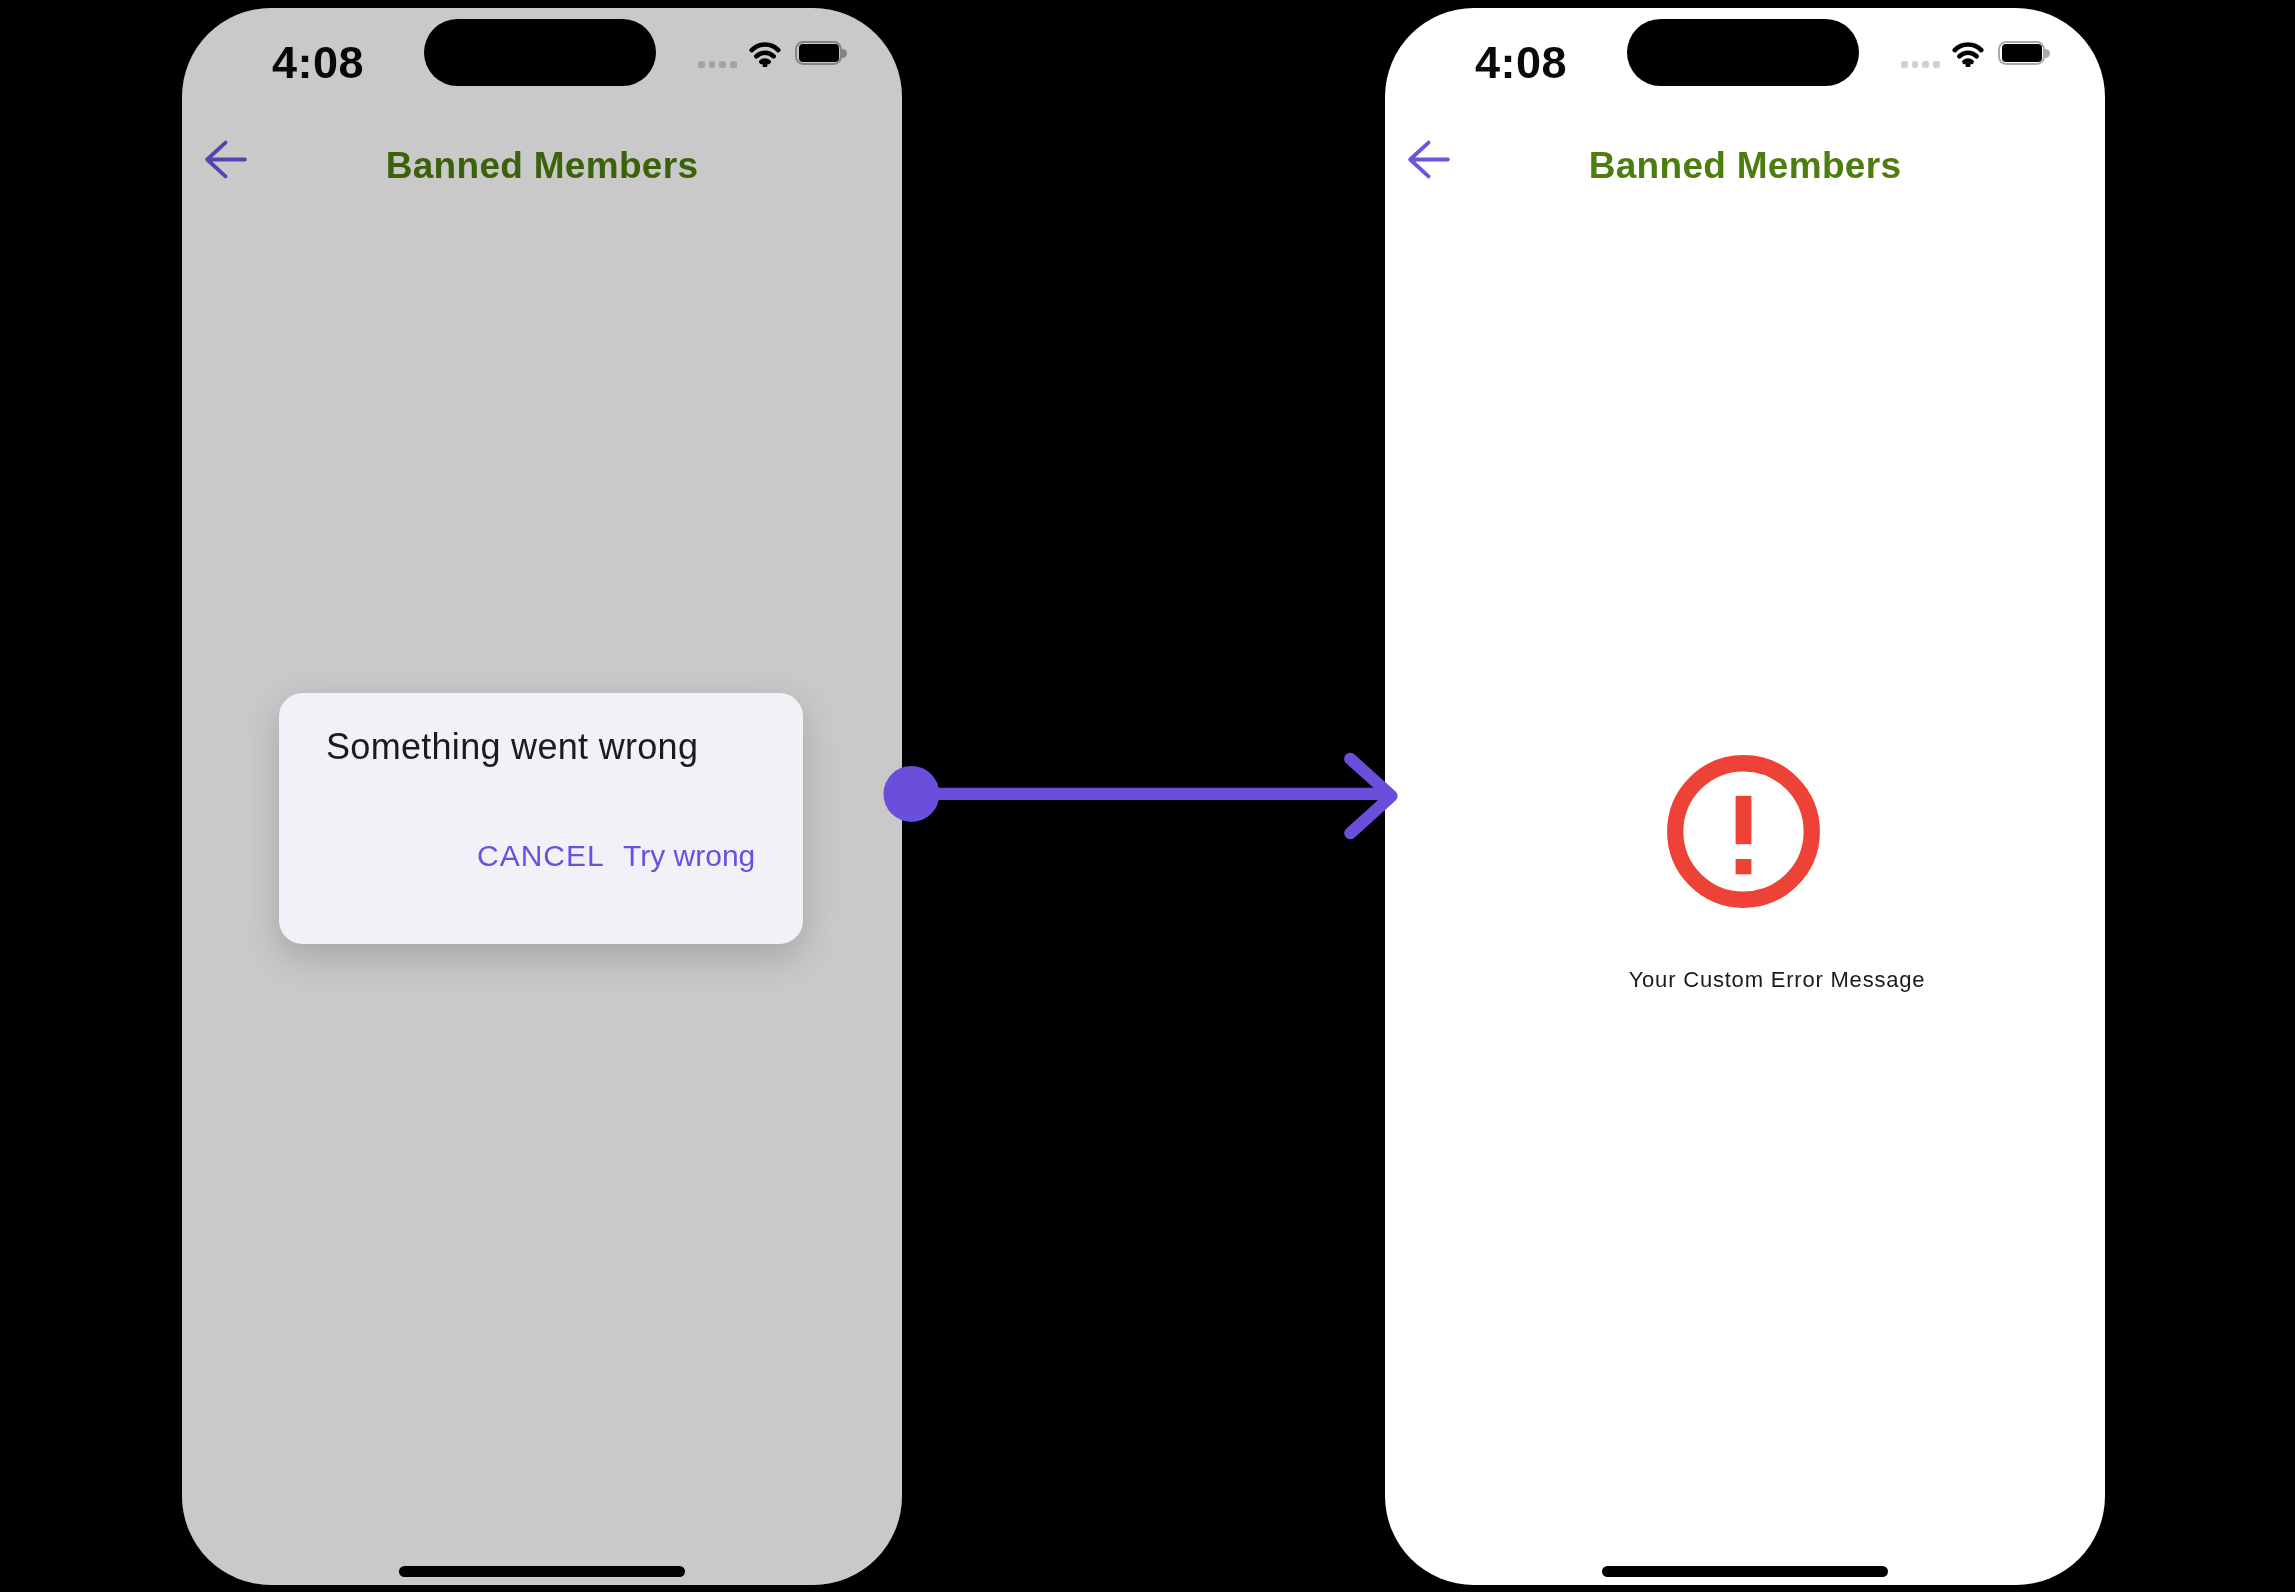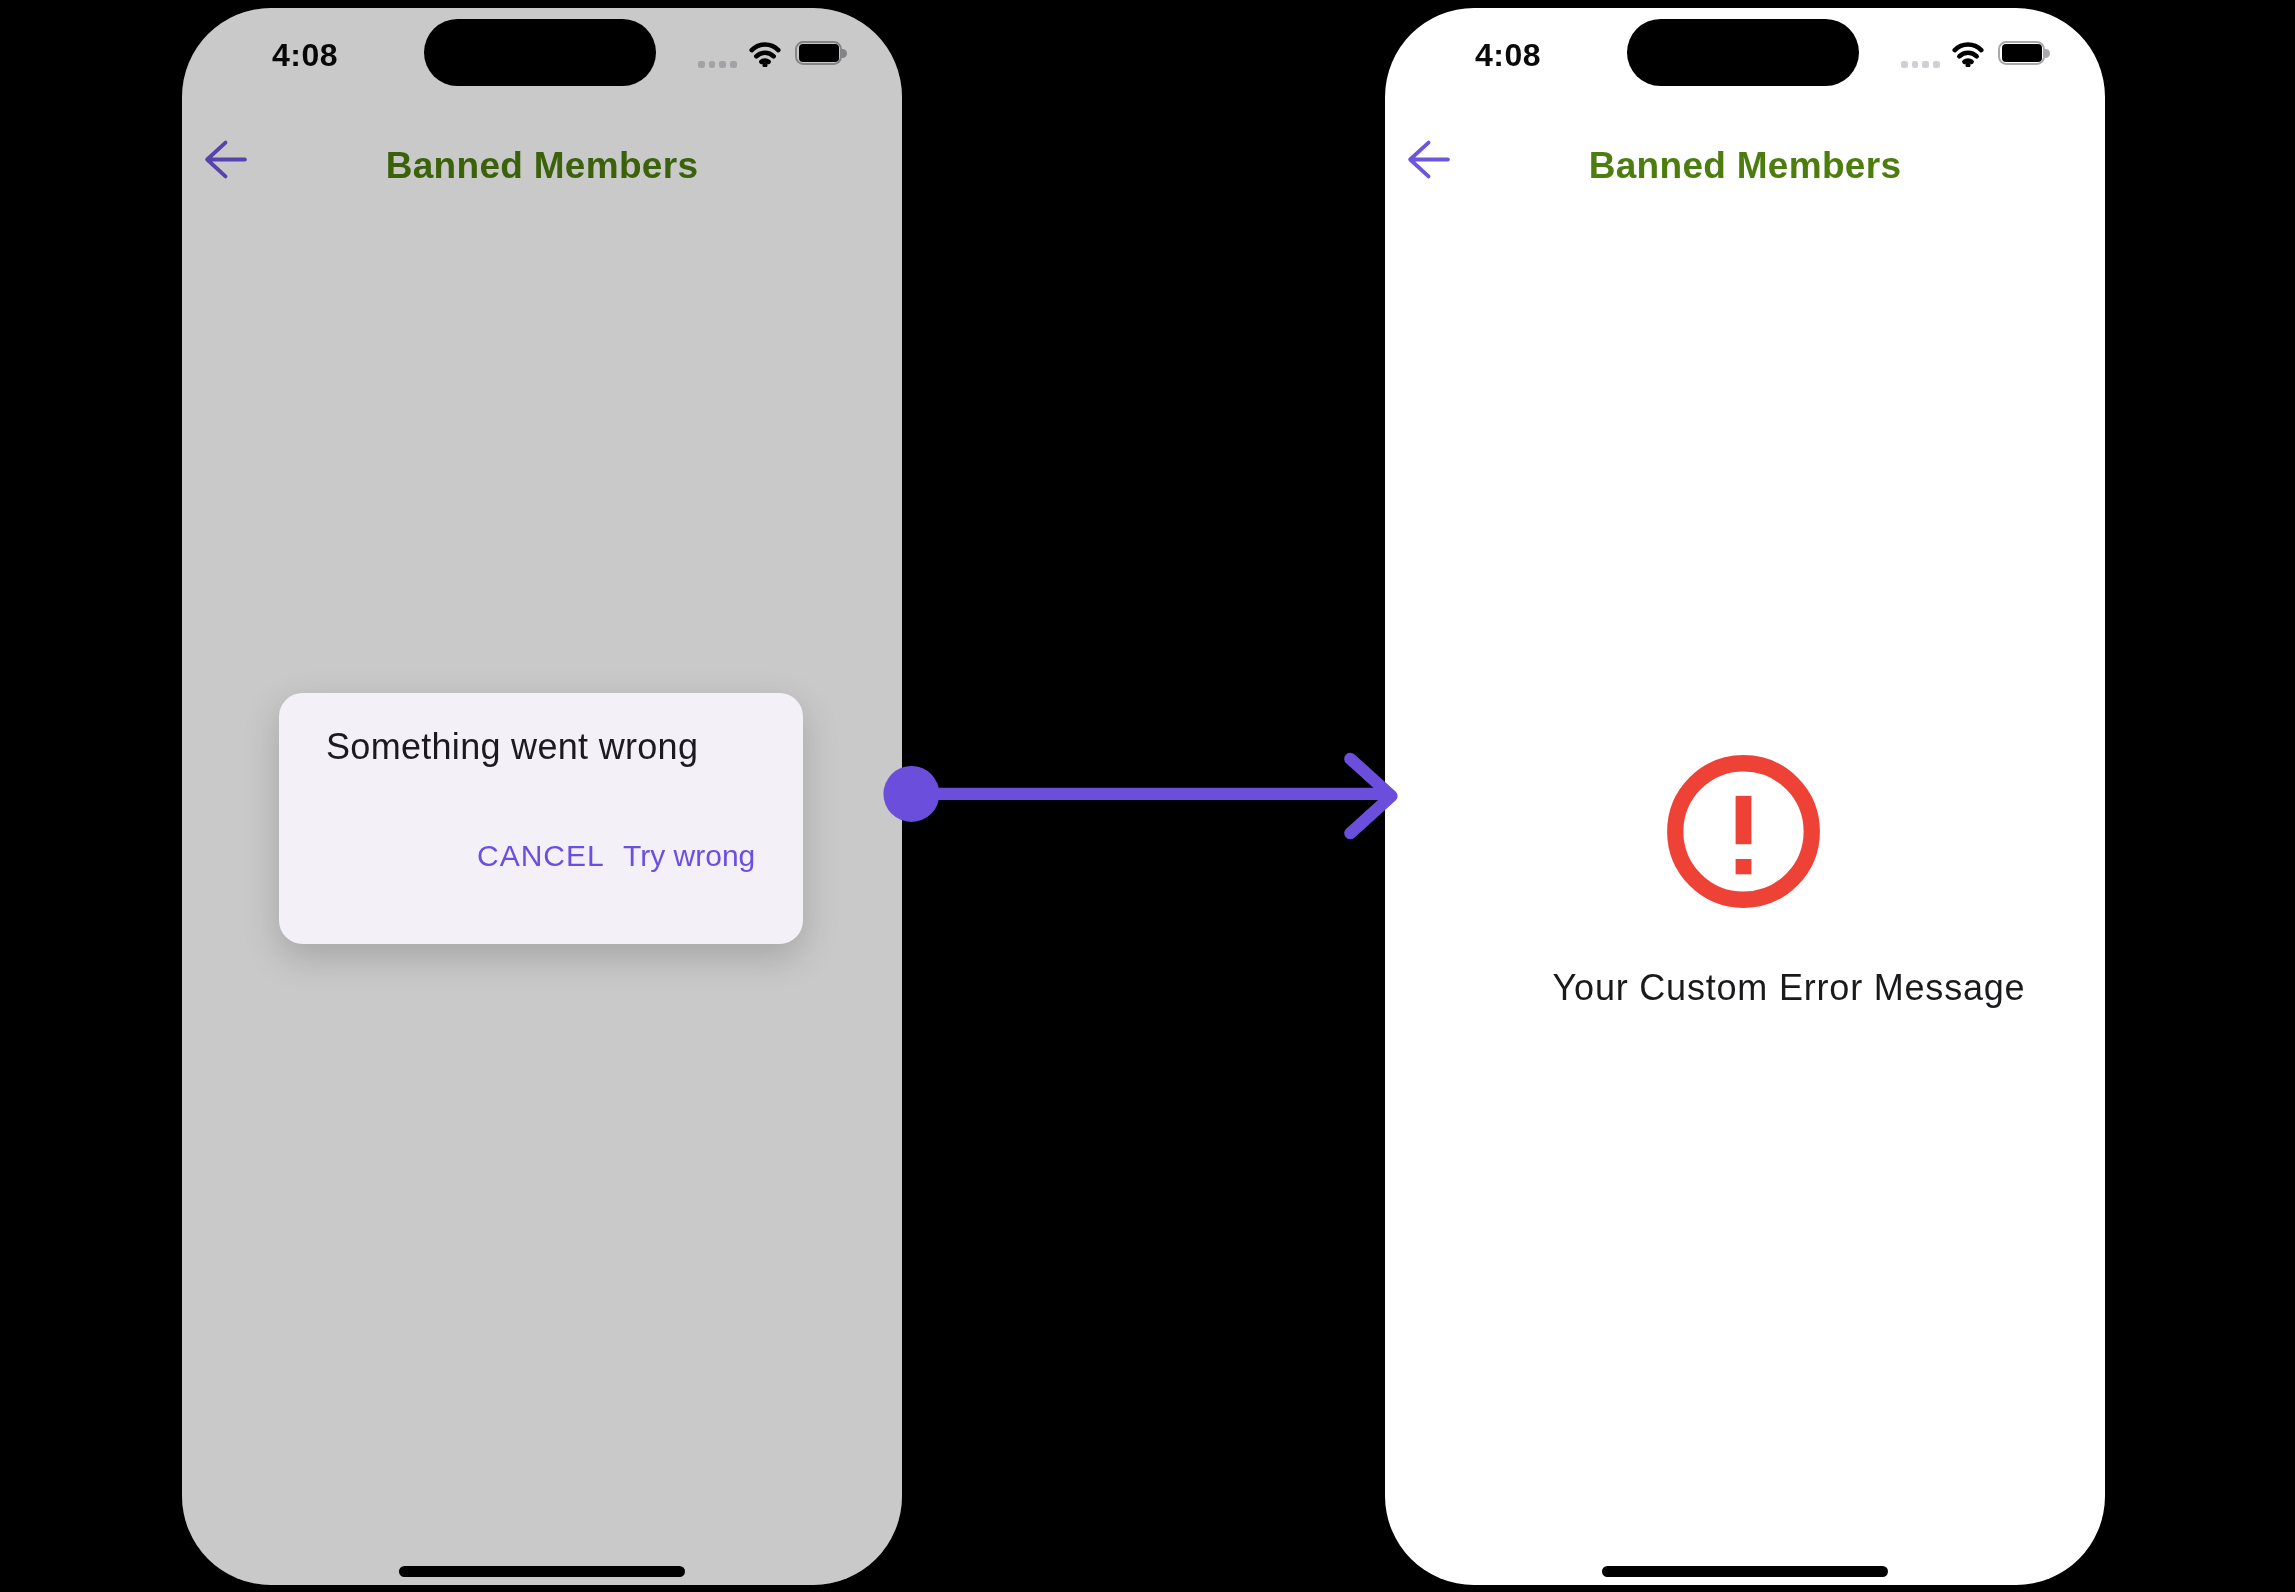--- a/index.html
+++ b/index.html
@@ -3,21 +3,21 @@
 <meta charset="utf-8">
 <style>
   html,body{margin:0;padding:0;background:#000;}
   body{width:2295px;height:1593px;position:relative;font-family:"Liberation Sans",sans-serif;overflow:hidden;}
 
   .phone{position:absolute;top:7.7px;width:720px;height:1577px;border-radius:89px;background:#fff;overflow:hidden;}
   #left-phone{left:182px;}
   #right-phone{left:1385px;width:720px;}
 
   
-  .time{position:absolute;left:90px;top:29px;font-size:32px;font-weight:700;color:#0a0a0a;letter-spacing:0.5px;}
+  .time{position:absolute;left:90px;top:29px;font-size:45px;font-weight:700;color:#0a0a0a;letter-spacing:0.5px;}
   .island{position:absolute;left:242px;top:11.7px;width:232px;height:67px;border-radius:34px;background:#000;}
   .sb-icons{position:absolute;left:516px;top:31px;width:168px;height:41px;}
   .dots{position:absolute;left:0;top:22.5px;display:flex;gap:4.1px;}
   .dots span{width:6.6px;height:6.6px;border-radius:2.3px;background:#cfcfd4;}
   .wifi{position:absolute;left:51px;top:3.1px;}
   .battery{position:absolute;left:97px;top:2px;width:47px;height:24.5px;border:2.6px solid #a8a8ad;border-radius:8.2px;box-sizing:border-box;}
   .battery .fill{position:absolute;left:1.5px;top:1.5px;right:1.5px;bottom:1.5px;background:#000;border-radius:4.1px;}
   .battery .tip{position:absolute;right:-6.6px;top:6.1px;width:4.6px;height:9.2px;background:#a8a8ad;border-radius:0 4.6px 4.6px 0;}
 
   
@@ -33,21 +33,21 @@
   
   .dialog{position:absolute;left:97px;top:685px;width:524px;height:251px;border-radius:23.5px;background:#f3f0f8;z-index:3;box-shadow:0 12.2px 36px rgba(0,0,0,0.18);}
   .dialog-title{position:absolute;left:47px;top:33px;font-size:36px;font-weight:400;color:#1b1b1f;letter-spacing:0.3px;}
   .dialog-btn{position:absolute;top:146px;font-size:30px;font-weight:500;color:#6a50e0;background:none;border:none;padding:0;cursor:pointer;font-family:"Liberation Sans",sans-serif;}
   #cancel-btn{left:198px;letter-spacing:1px;}
   #try-again-btn{left:344px;}
 
   
   .error-icon{position:absolute;left:278px;top:742px;width:163px;height:163px;}
   #right-phone .error-icon{left:277px;}
-  .error-msg{position:absolute;left:16px;top:959px;width:100%;text-align:center;font-size:36px;font-weight:400;color:#1a1a1c;letter-spacing:0.8px;padding-left:28px;}
+  .error-msg{position:absolute;left:4px;top:959px;width:100%;text-align:center;font-size:22px;font-weight:400;color:#1a1a1c;letter-spacing:0.8px;padding-left:28px;}
 
   
   #connector{position:absolute;left:868px;top:740px;z-index:5;}
 </style>
 </head>
 <body>
 
 <div class="phone" id="left-phone">
   <div class="time">4:08</div>
   <div class="island"></div>

